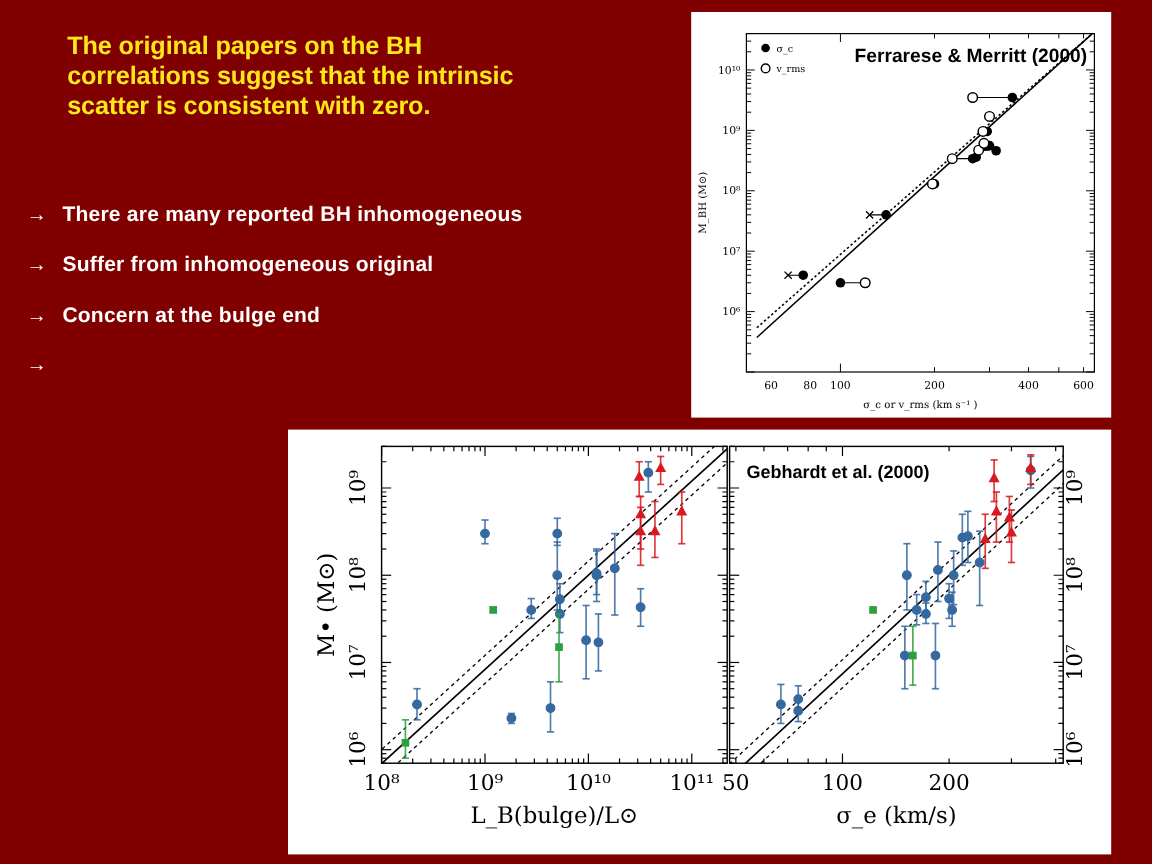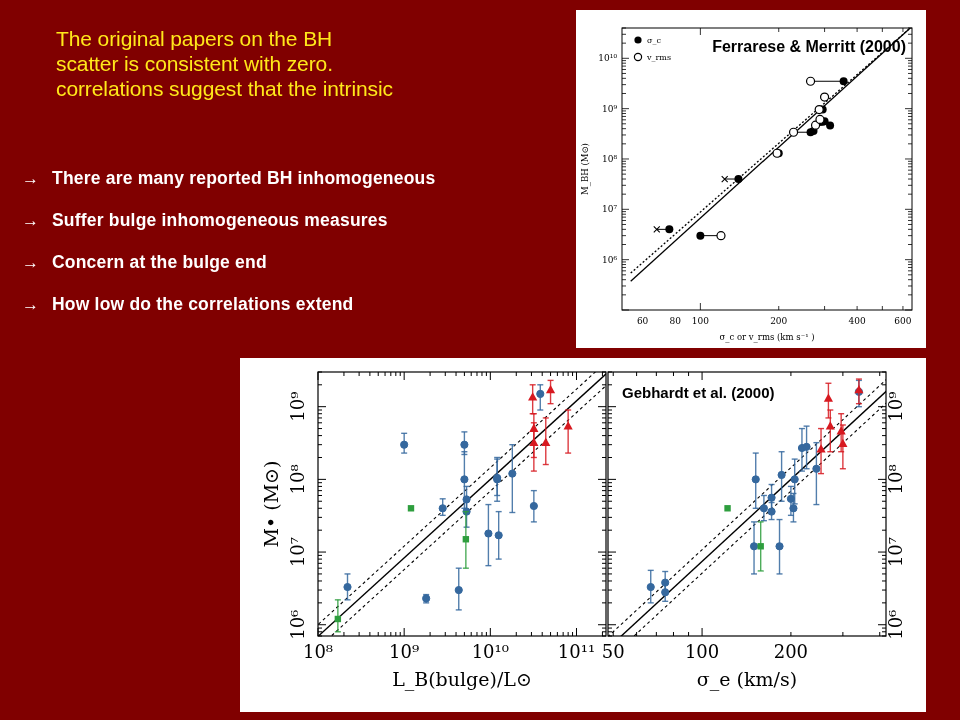--- a/index.html
+++ b/index.html
@@ -9,21 +9,21 @@
     font-family:"Liberation Sans", sans-serif;
     position:relative;
   }
   .slide{position:absolute;inset:0;}
 
   
   .title-block{
     position:absolute;left:56px;top:26px;width:400px;
     color:#ffe81a;
     font-size:21px;line-height:25px;
-    font-weight:400;
+    font-weight:700;
     letter-spacing:-0.1px;
   }
   .title-block div{white-space:nowrap;}
 
   .bullets{position:absolute;left:22px;top:168px;width:530px;}
   .bullet{
     display:flex;align-items:baseline;
     margin-bottom:21px;
     color:#ffffff;
     font-size:17.5px;font-weight:bold;
@@ -45,40 +45,39 @@
 
   svg{display:block;}
 </style>
 </head>
 <body>
 
 <div class="slide">
 
   <div class="title-block">
     <div>The original papers on the BH</div>
+    <div>correlations suggest that the intrinsic</div>
     <div>scatter is consistent with zero.</div>
-    <div>correlations suggest that the intrinsic</div>
   </div>
 
   <div class="bullets">
     <div class="bullet">
       <span class="arrow">→</span>
       <span class="btxt">There are many reported BH inhomogeneous</span>
     </div>
     <div class="bullet">
       <span class="arrow">→</span>
-      <span class="btxt">Suffer bulge inhomogeneous measures</span>
+      <span class="btxt">Suffer from inhomogeneous original</span>
     </div>
     <div class="bullet">
       <span class="arrow">→</span>
       <span class="btxt">Concern at the bulge end</span>
     </div>
     <div class="bullet">
       <span class="arrow">→</span>
-      <span class="btxt">How low do the correlations extend</span>
     </div>
   </div>
 
   <div class="card" id="card-fm">
     <svg id="svg-fm" width="350" height="338" viewBox="0 0 350 338">
         <g>
           <rect x="46" y="18" width="290" height="282" fill="#fff" stroke="#000" stroke-width="1"></rect>
           <g>
             <line x1="124.36906478392272" y1="300" x2="124.36906478392272" y2="293" stroke="#000" stroke-width="0.8"></line>
             <line x1="124.36906478392272" y1="18" x2="124.36906478392272" y2="25" stroke="#000" stroke-width="0.8"></line>

